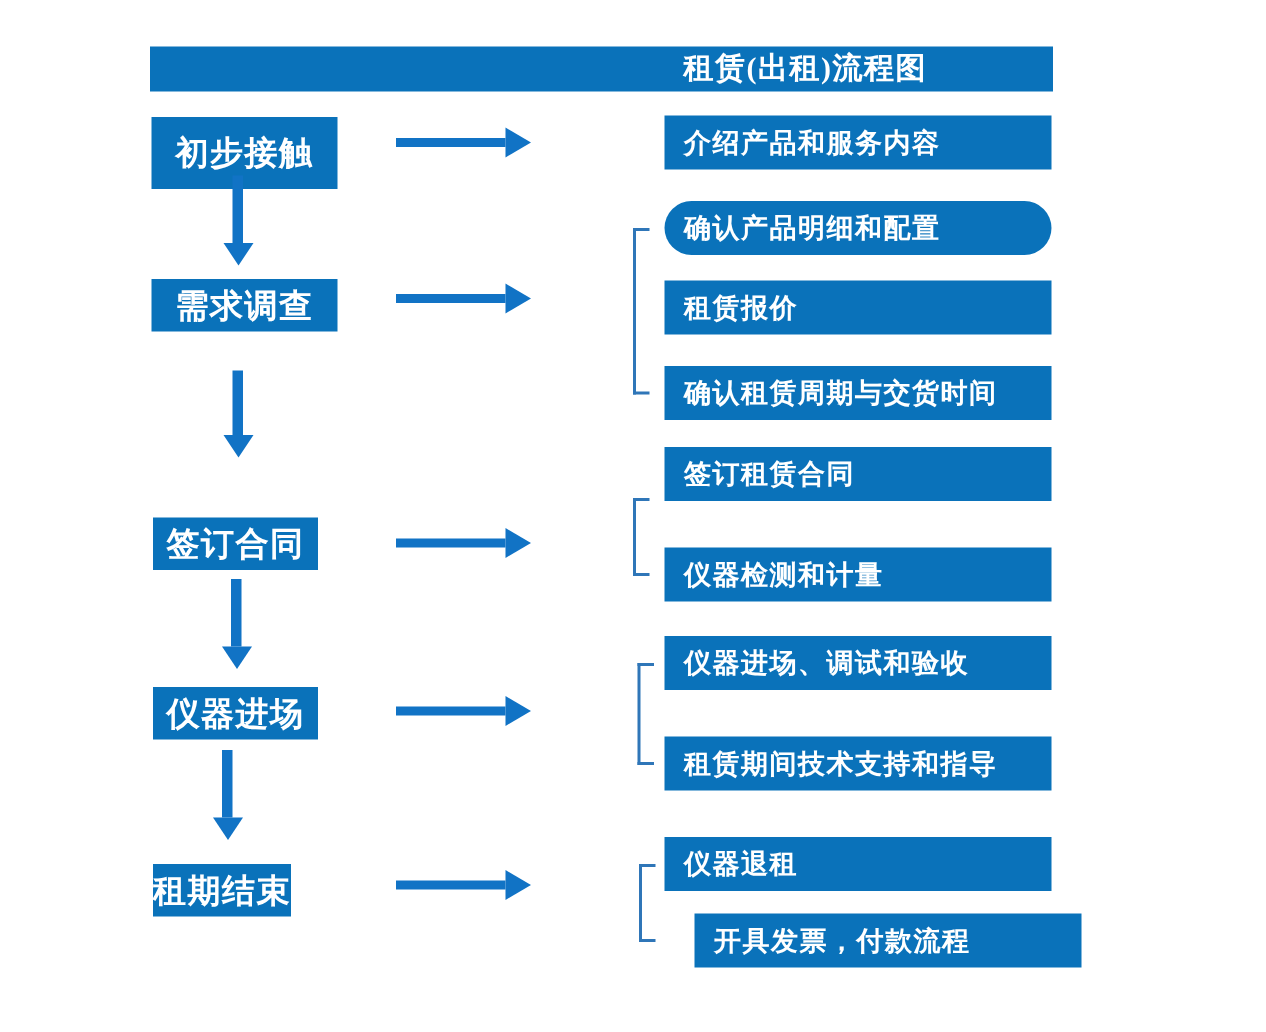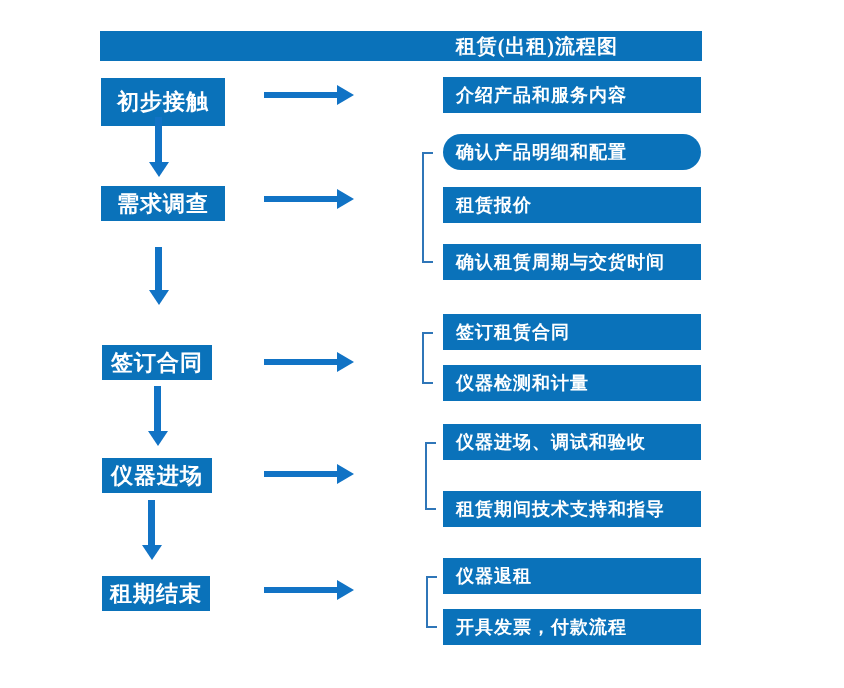--- a/index.html
+++ b/index.html
@@ -72,21 +72,21 @@
 <body>
 
 <div class="canvas">
 
   <div class="title-bar">租赁(出租)流程图</div>
 
   <div class="lbox" style="left:101px;top:78px;width:124px;height:48px;">初步接触</div>
   <div class="lbox" style="left:101px;top:186px;width:124px;height:35px;">需求调查</div>
   <div class="lbox" style="left:102px;top:345px;width:110px;height:35px;">签订合同</div>
   <div class="lbox" style="left:102px;top:458px;width:110px;height:35px;">仪器进场</div>
-  <div class="lbox" style="left:102px;top:576px;width:108px;height:35px;">租期结束</div>
+  <div class="lbox" style="left:102px;top:576px;width:92px;height:35px;">租期结束</div>
 
   <div class="varrow" style="left:155px;top:117px;height:45px;"></div>
   <div class="varrow" style="left:155px;top:247px;height:43px;"></div>
   <div class="varrow" style="left:154px;top:386px;height:45px;"></div>
   <div class="varrow" style="left:148px;top:500px;height:45px;"></div>
 
   <div class="harrow" style="left:264px;top:92px;width:73px;"></div>
   <div class="harrow" style="left:264px;top:196px;width:73px;"></div>
   <div class="harrow" style="left:264px;top:359px;width:73px;"></div>
   <div class="harrow" style="left:264px;top:471px;width:73px;"></div>
@@ -94,20 +94,20 @@
 
   <div class="bracket" style="left:422px;top:152px;height:111px;"></div>
   <div class="bracket" style="left:422px;top:332px;height:52px;"></div>
   <div class="bracket" style="left:425px;top:442px;height:68px;"></div>
   <div class="bracket" style="left:426px;top:576px;height:52px;"></div>
 
   <div class="rbox" style="top:77px;">介绍产品和服务内容</div>
   <div class="rbox" style="top:134px;border-radius:18px;">确认产品明细和配置</div>
   <div class="rbox" style="top:187px;">租赁报价</div>
   <div class="rbox" style="top:244px;">确认租赁周期与交货时间</div>
-  <div class="rbox" style="top:314px;font-family:Liberation Mono, monospace;">签订租赁合同</div>
+  <div class="rbox" style="top:298px;font-family:Liberation Mono, monospace;">签订租赁合同</div>
   <div class="rbox" style="top:365px;">仪器检测和计量</div>
   <div class="rbox" style="top:424px;">仪器进场、调试和验收</div>
   <div class="rbox" style="top:491px;">租赁期间技术支持和指导</div>
   <div class="rbox" style="top:558px;">仪器退租</div>
-  <div class="rbox" style="top:609px;">开具发票，付款流程</div>
+  <div class="rbox" style="top:609px;margin-left:20px;">开具发票，付款流程</div>
 
 </div>
 
 </body></html>

